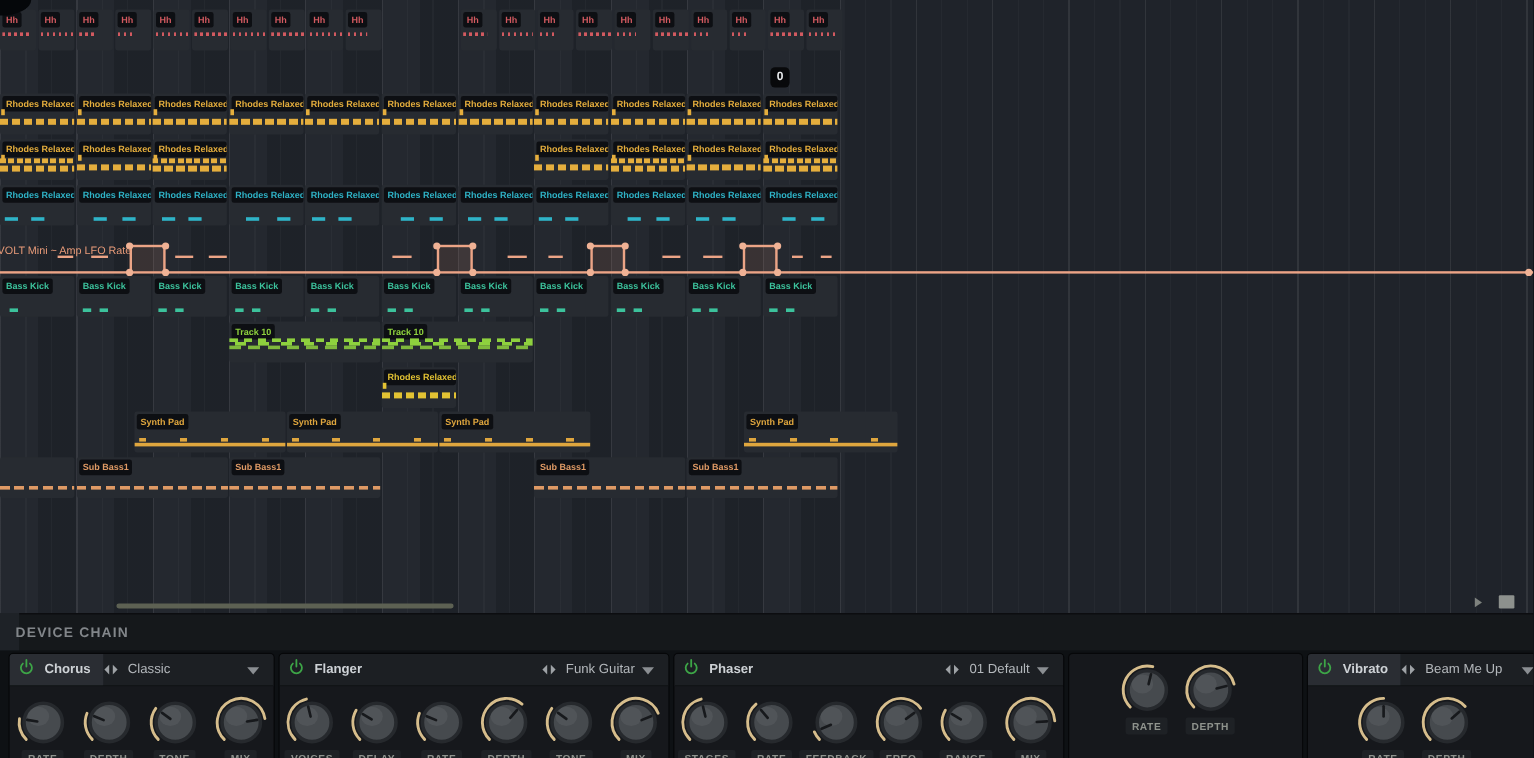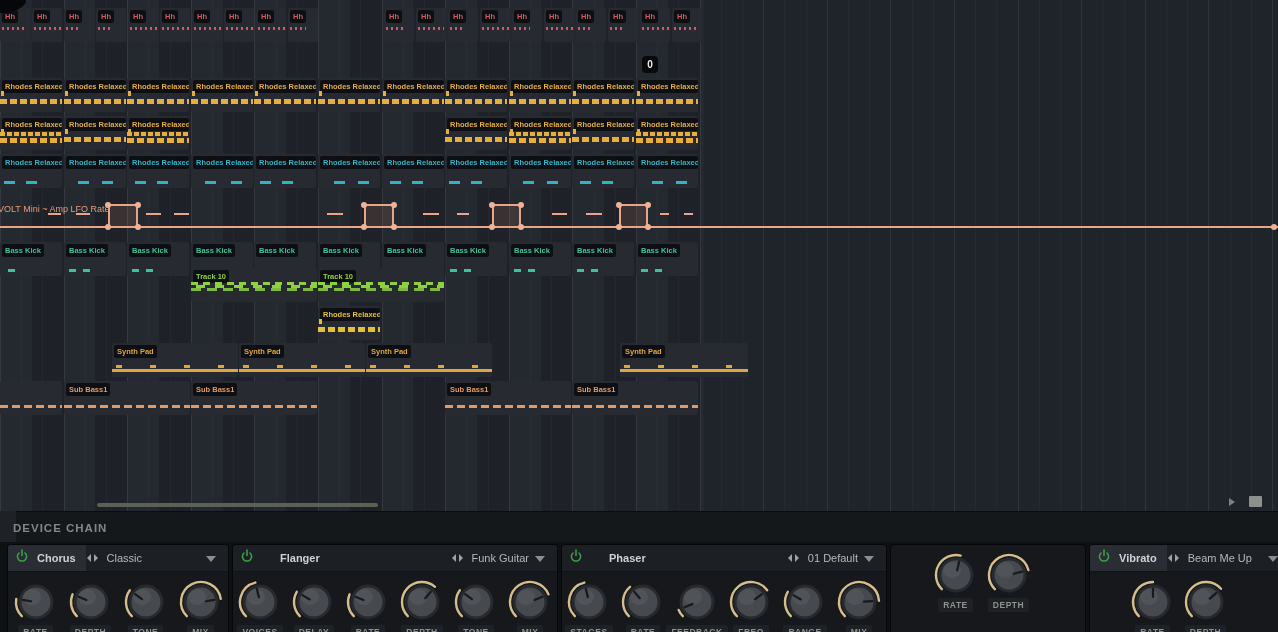--- a/index.html
+++ b/index.html
@@ -39,21 +39,21 @@
   
   #chain-header{position:absolute;left:16px;top:511px;width:1278px;height:31px;background:#15181b;
         border-top:1px solid #0a0c0e;display:flex;align-items:center;}
   #chain-title{margin-left:-3px;font-size:11.5px;font-weight:bold;letter-spacing:1px;color:#82868a;}
   #chain-body{position:absolute;left:0;top:542px;width:1278px;height:90px;background:#0e1114;}
   #rack{position:absolute;left:8px;top:3px;display:flex;gap:5px;}
   .device{position:relative;height:96px;background:#16181c;border-radius:3px;flex:none;
         box-shadow:0 0 0 1px rgba(0,0,0,0.55);overflow:hidden;}
   .dhead{position:relative;height:26px;background:#1c1f23;display:flex;align-items:center;border-bottom:1px solid #101215;}
   .dchip{height:26px;display:flex;align-items:center;background:#2a2d33;padding:0 10px 0 7px;}
-  .dplain{display:flex;align-items:center;padding-left:7px;gap:18px;}
+  .dplain{display:flex;align-items:center;padding-left:7px;}
   .dname{font-size:11px;font-weight:bold;color:#ced2d6;margin-left:8px;white-space:nowrap;}
   .preset-grp{display:flex;align-items:center;}
   .preset-grp.right{margin-left:auto;margin-right:28px;}
   .pname{font-size:11px;color:#b4b8bc;margin-left:8px;white-space:nowrap;}
   .caret{position:absolute;right:12px;top:11px;width:0;height:0;
         border-left:5px solid transparent;border-right:5px solid transparent;border-top:6px solid #8a8e92;}
   .dbody{display:flex;height:69px;}
   .dbody.spread .kunit{flex:1;}
   .kunit{width:53px;display:flex;flex-direction:column;align-items:center;flex:none;}
   .kunit svg{margin-top:6px;}
@@ -298,21 +298,21 @@
             <div class="chip" style="color: rgb(47, 179, 199);">Rhodes Relaxed 1</div>
             <div class="noteband" style="left: 8px; top: 27px; width: 11px; height: 3px; background: rgb(47, 179, 199);"></div>
             <div class="noteband" style="left: 30px; top: 27px; width: 11px; height: 3px; background: rgb(47, 179, 199);"></div>
           </div>
           <div class="clip" style="left: 636px; width: 62px;">
             <div class="chip" style="color: rgb(47, 179, 199);">Rhodes Relaxed 1</div>
             <div class="noteband" style="left: 16px; top: 27px; width: 11px; height: 3px; background: rgb(47, 179, 199);"></div>
             <div class="noteband" style="left: 40px; top: 27px; width: 11px; height: 3px; background: rgb(47, 179, 199);"></div>
           </div>
         </div>
-        <div class="trackrow" style="top: 242px;">
+        <div class="trackrow" style="top: 230px;">
           <div class="clip" style="left: 0px; width: 62px;">
             <div class="chip" style="color: rgb(60, 194, 156);">Bass Kick</div>
             <div class="noteband" style="left: 8px; top: 27px; width: 7px; height: 3px; background: rgb(60, 194, 156);"></div>
           </div>
           <div class="clip" style="left: 64px; width: 62px;">
             <div class="chip" style="color: rgb(60, 194, 156);">Bass Kick</div>
             <div class="noteband" style="left: 5px; top: 27px; width: 7px; height: 3px; background: rgb(60, 194, 156);"></div>
             <div class="noteband" style="left: 19px; top: 27px; width: 7px; height: 3px; background: rgb(60, 194, 156);"></div>
           </div>
           <div class="clip" style="left: 127px; width: 62px;">

